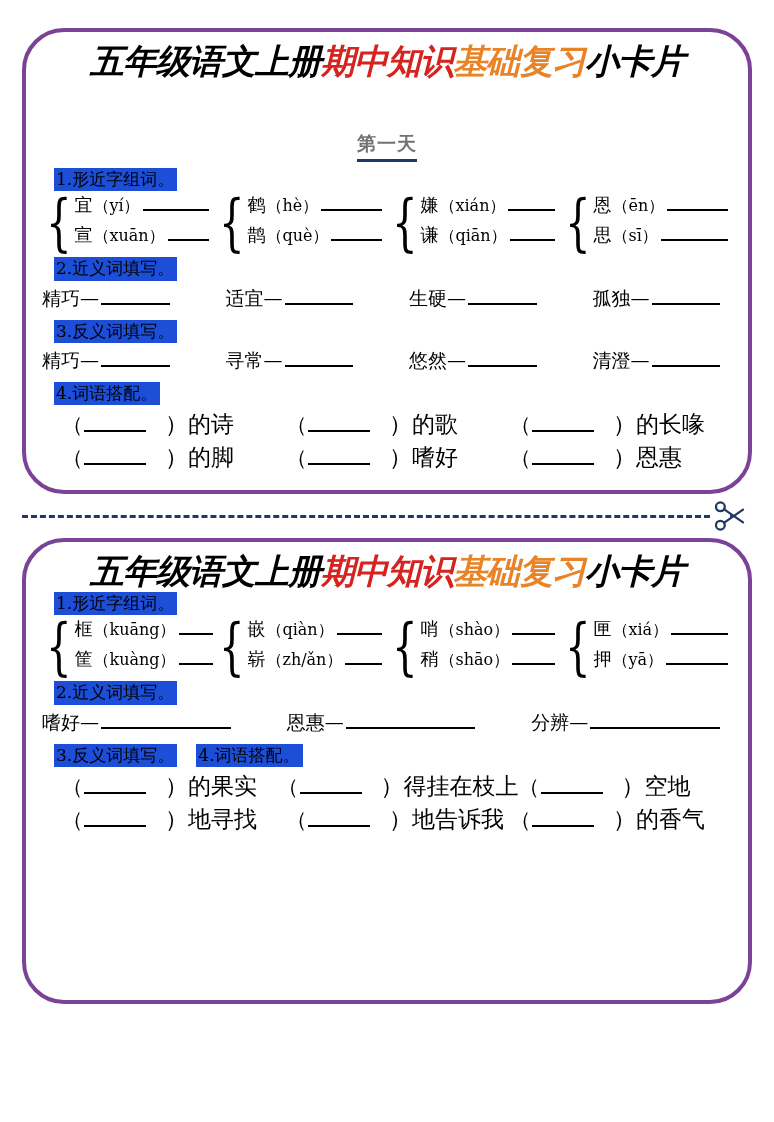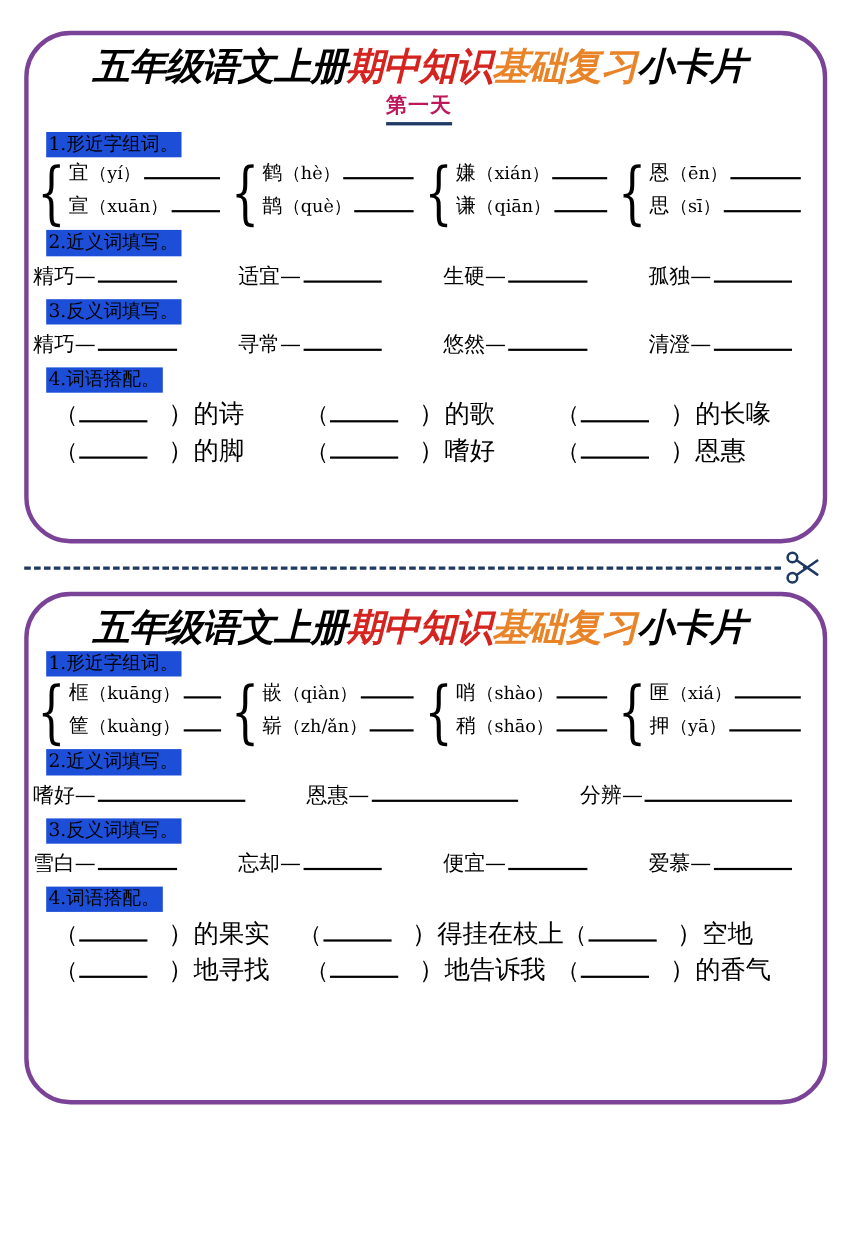--- a/index.html
+++ b/index.html
@@ -22,21 +22,21 @@
     box-sizing: border-box;
     padding: 28px 22px 0 22px;
   }
 
   
   .card {
     position: relative;
     border: 4px solid #7b4397;
     border-radius: 42px;
     box-sizing: border-box;
-    padding: 8px 14px 10px 2px;
+    padding: 8px 14px 10px 14px;
     background: #ffffff;
   }
   .card-one { height: 466px; }
   .card-two { height: 466px; }
 
   
   .title-row {
     text-align: center;
     white-space: nowrap;
     line-height: 1;
@@ -55,24 +55,25 @@
 
   .subtitle-wrap {
     text-align: center;
     margin-top: 5px;
     margin-bottom: 2px;
   }
   .subtitle {
     display: inline-block;
     font-size: 19px;
     font-weight: bold;
-    color: #be185d;
+    color: #737373;
     letter-spacing: 1px;
     padding-bottom: 2px;
     border-bottom: 3px solid #1f3864;
+    margin-top: 48px;
   }
 
   
   .sec-head {
     display: inline-block;
     background: #1d4ed8;
     font-size: 17px;
     color: #000;
     padding: 1px 3px 1px 2px;
     margin: 4px 0 2px 14px;
@@ -459,38 +460,20 @@
         <span class="pair-blank"></span>
       </div>
       <div class="pair">
         <span class="pair-label">分辨—</span>
         <span class="pair-blank"></span>
       </div>
     </div>
 
     
     <div class="sec-head">3.反义词填写。</div>
-    <div class="pair-row">
-      <div class="pair">
-        <span class="pair-label">雪白—</span>
-        <span class="pair-blank"></span>
-      </div>
-      <div class="pair">
-        <span class="pair-label">忘却—</span>
-        <span class="pair-blank"></span>
-      </div>
-      <div class="pair">
-        <span class="pair-label">便宜—</span>
-        <span class="pair-blank"></span>
-      </div>
-      <div class="pair">
-        <span class="pair-label">爱慕—</span>
-        <span class="pair-blank"></span>
-      </div>
-    </div>
 
     
     <div class="sec-head">4.词语搭配。</div>
     <div class="colloc-row">
       <div class="colloc">
         <span class="paren">（</span>
           <span class="colloc-blank"></span>
           <span class="colloc-word">）的果实</span>
       </div>
       <div class="colloc">

